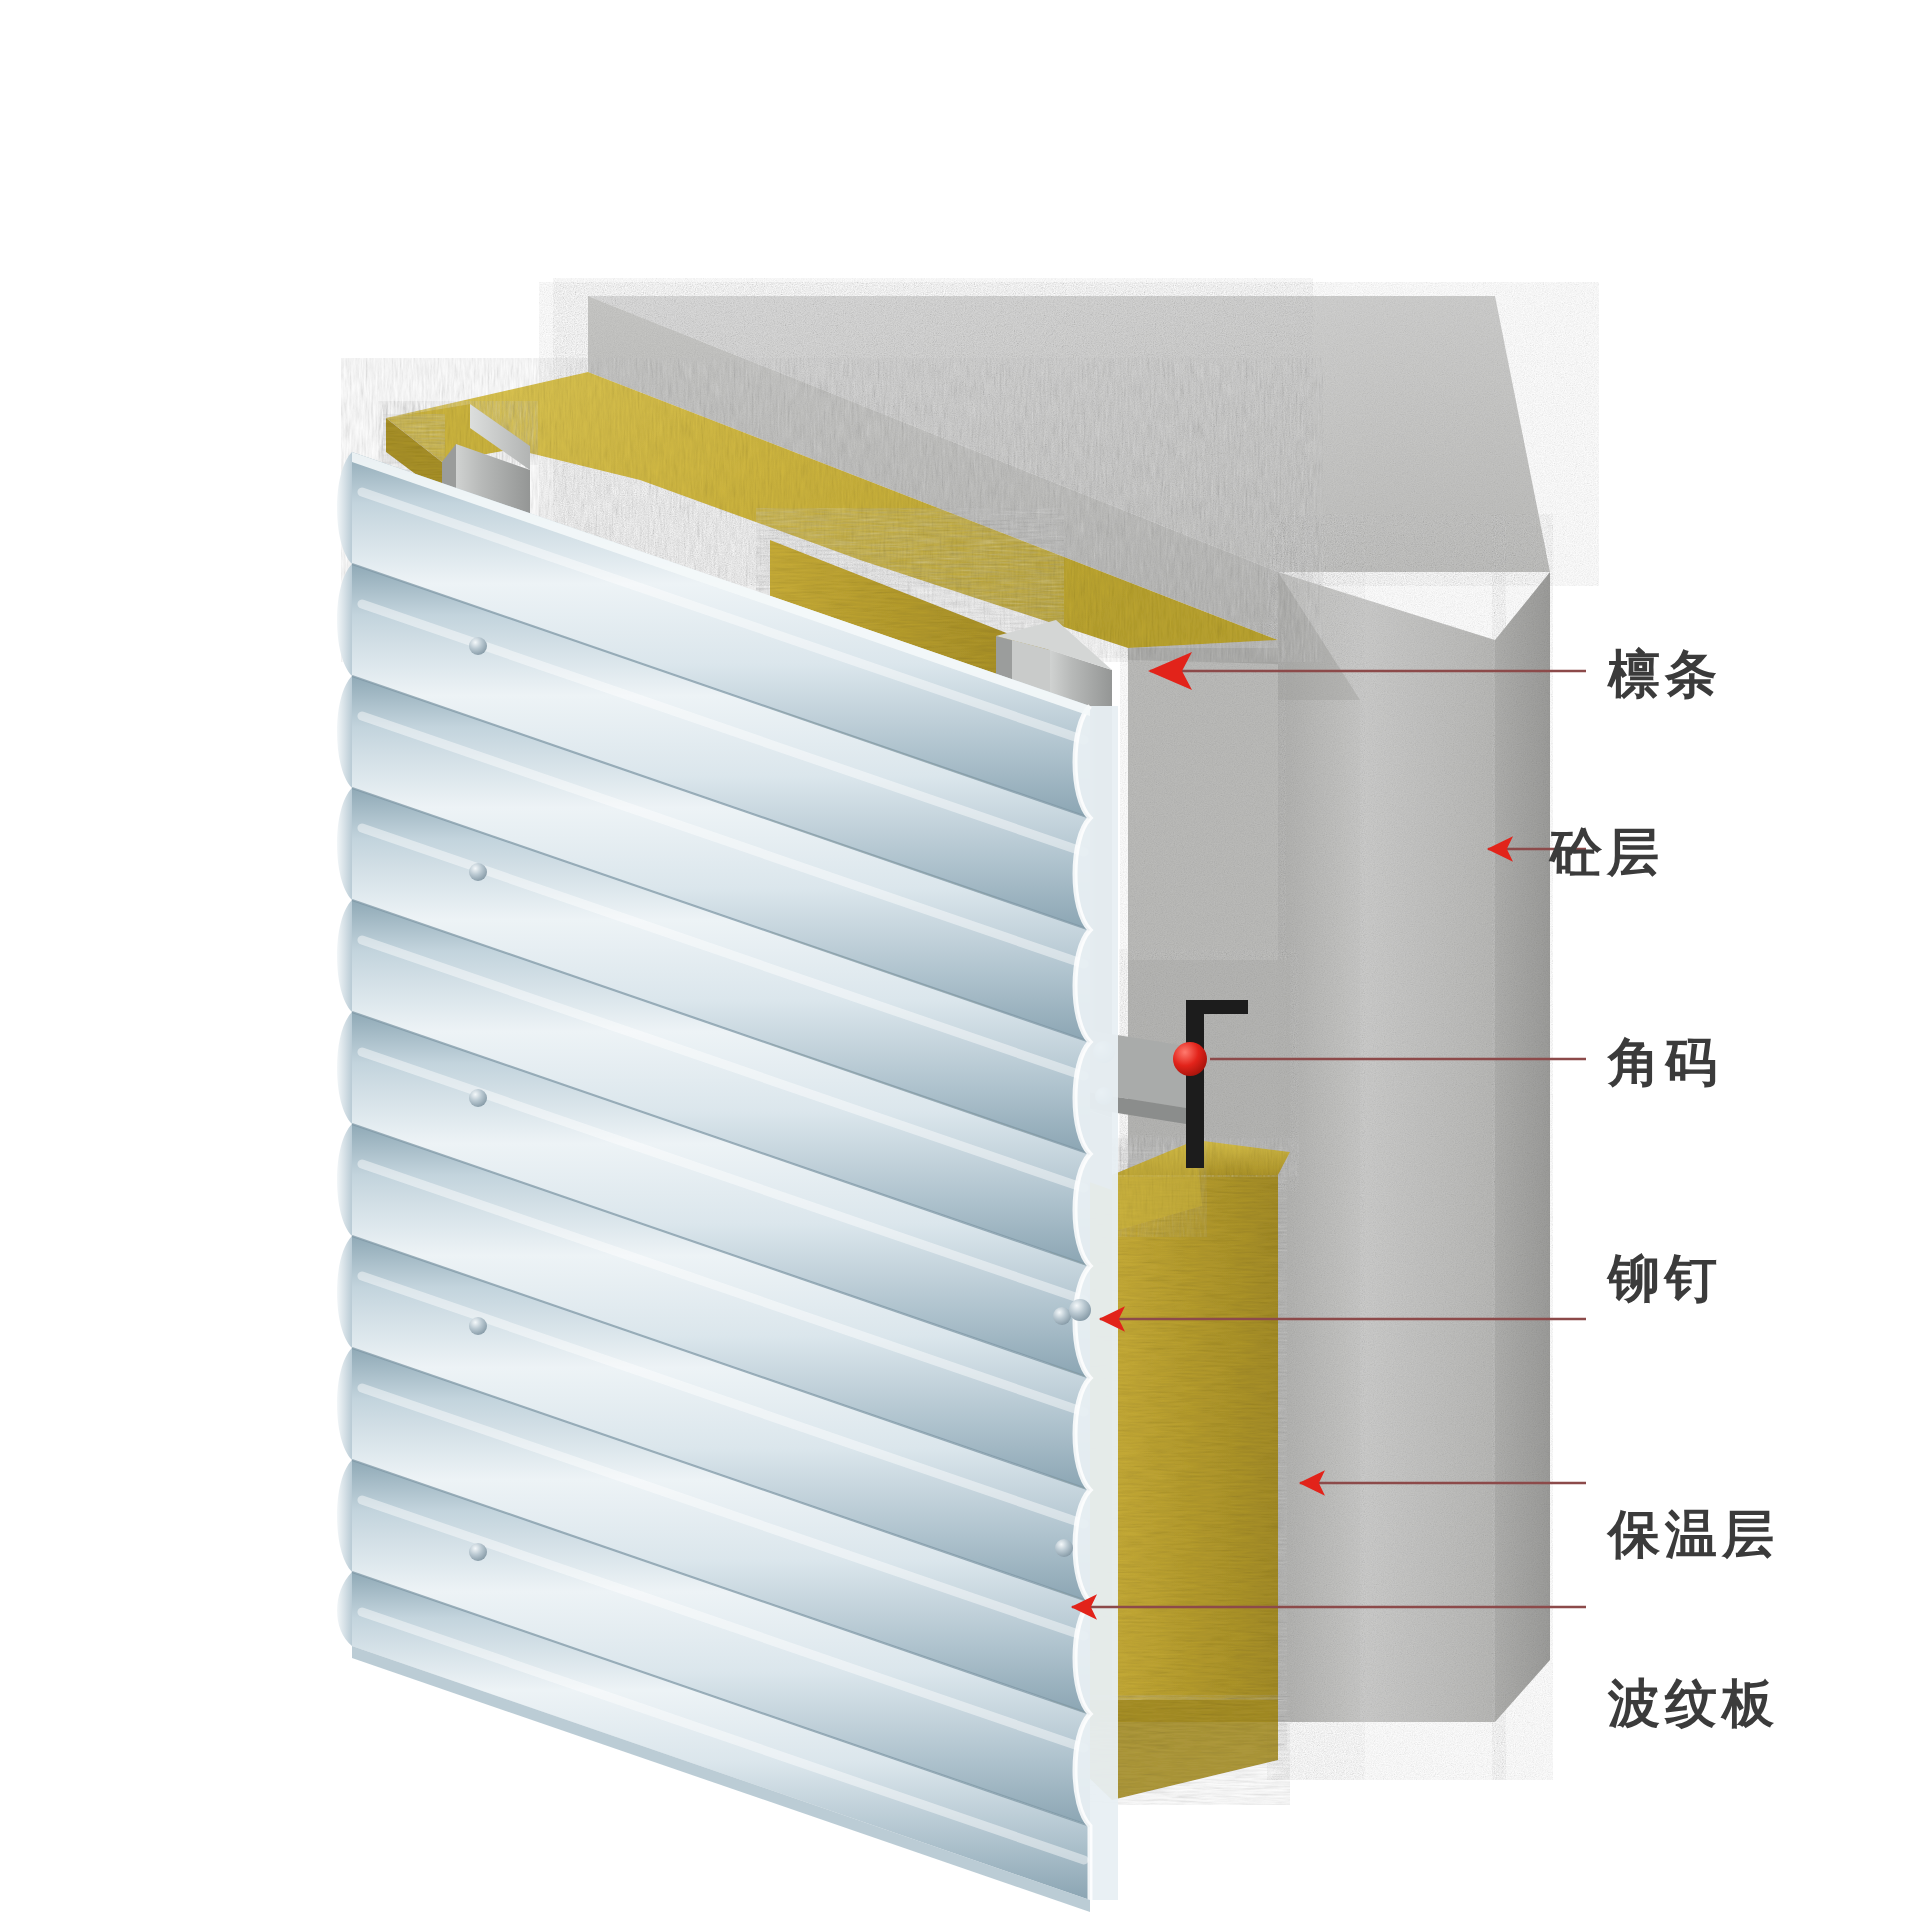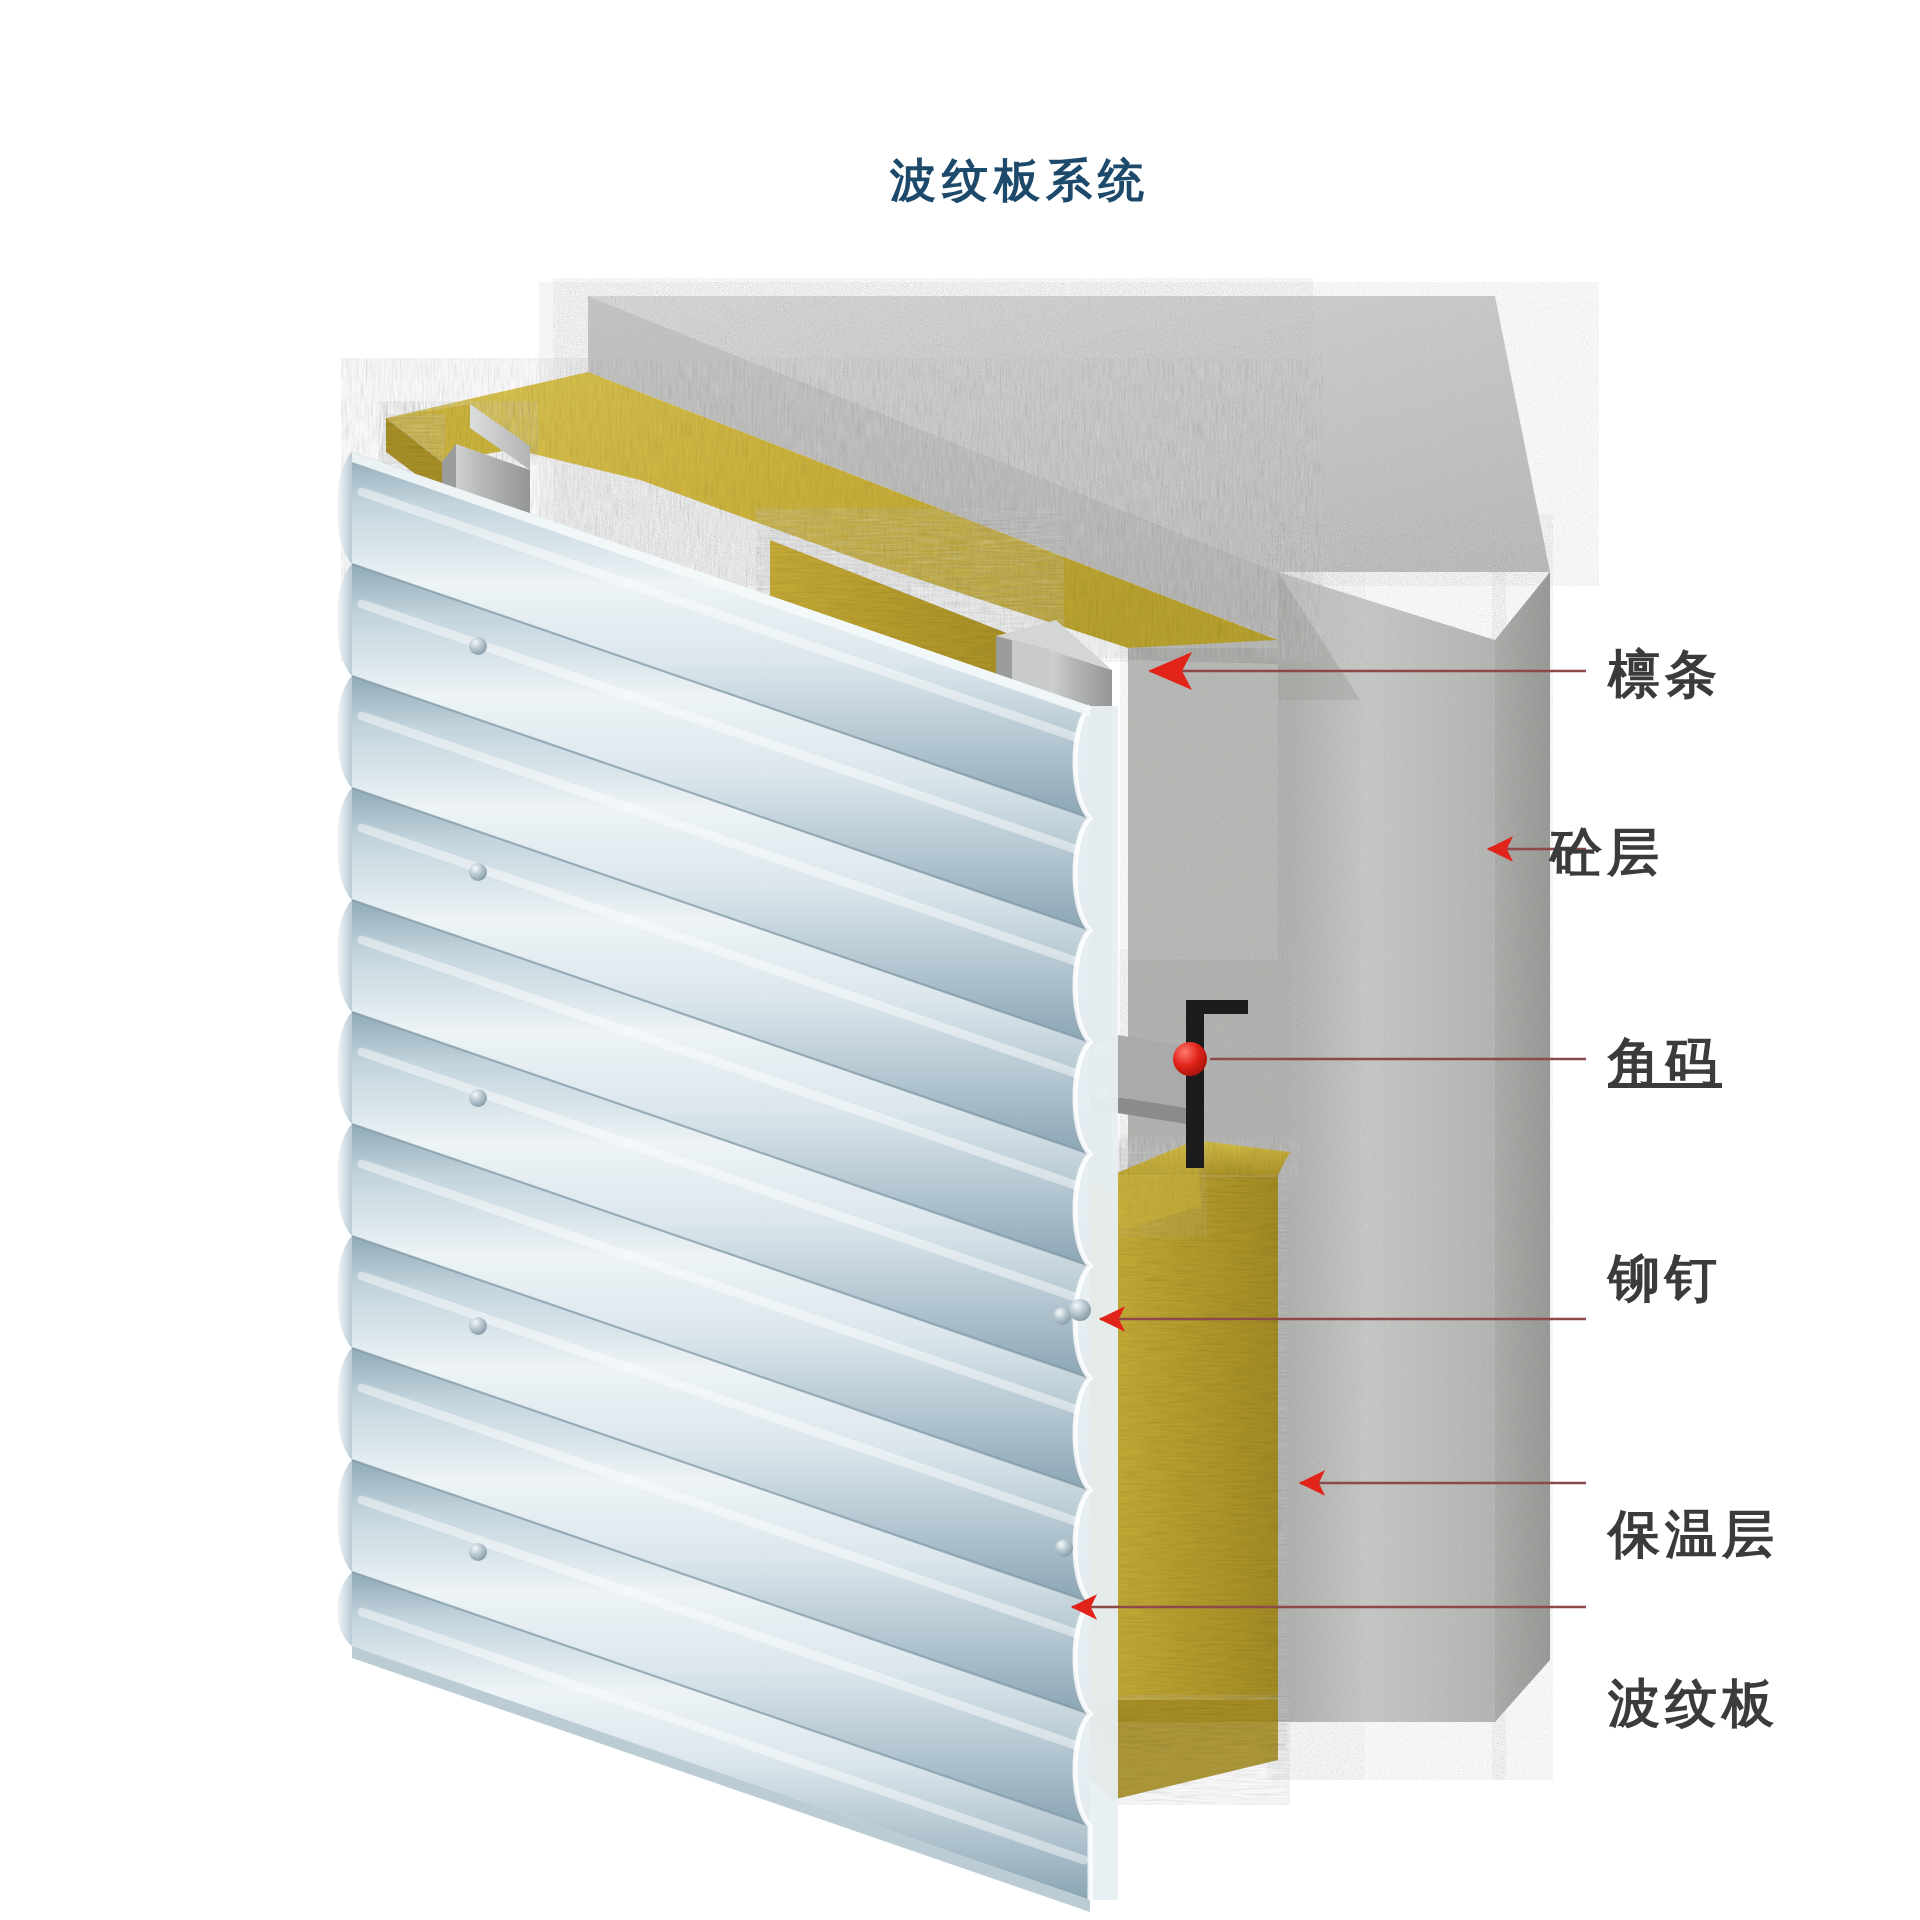--- a/index.html
+++ b/index.html
@@ -42,23 +42,20 @@
     letter-spacing: 5px;
     white-space: nowrap;
     font-family: "DejaVu Sans", "Liberation Sans", sans-serif;
   }
 </style>
 </head>
 <body>
 
 <div id="stage">
 
-  <div id="title">
-    <span class="tl">波纹板系统</span>
-  </div>
 
   <svg id="diagram" viewBox="0 0 1920 1920" xmlns="http://www.w3.org/2000/svg">
     <defs>
 
       <linearGradient id="gConcTop" x1="0" y1="0" x2="1" y2="1">
         <stop offset="0%" stop-color="#dedede"></stop>
         <stop offset="45%" stop-color="#cfcfce"></stop>
         <stop offset="100%" stop-color="#bdbdbb"></stop>
       </linearGradient>
       <linearGradient id="gConcFrontTop" x1="0" y1="0" x2="0" y2="1">
@@ -355,21 +352,21 @@
     <path d="M 1148 671 L 1192 652 L 1182 671 L 1192 690 Z" fill="#e2231a"></path>
 
   </svg>
 
   <div class="lbl" style="left:1608px; top:640px;">
     <span>檩条</span>
   </div>
   <div class="lbl" style="left:1550px; top:818px;">
     <span>砼层</span>
   </div>
-  <div class="lbl" style="left:1608px; top:1028px;text-decoration:underline;">
+  <div class="lbl" style="left:1608px; top:1028px;">
     <span>角码</span>
   </div>
   <div class="lbl" style="left:1608px; top:1244px;">
     <span>铆钉</span>
   </div>
   <div class="lbl" style="left:1608px; top:1500px;">
     <span>保温层</span>
   </div>
   <div class="lbl" style="left:1608px; top:1669px;">
     <span>波纹板</span>

